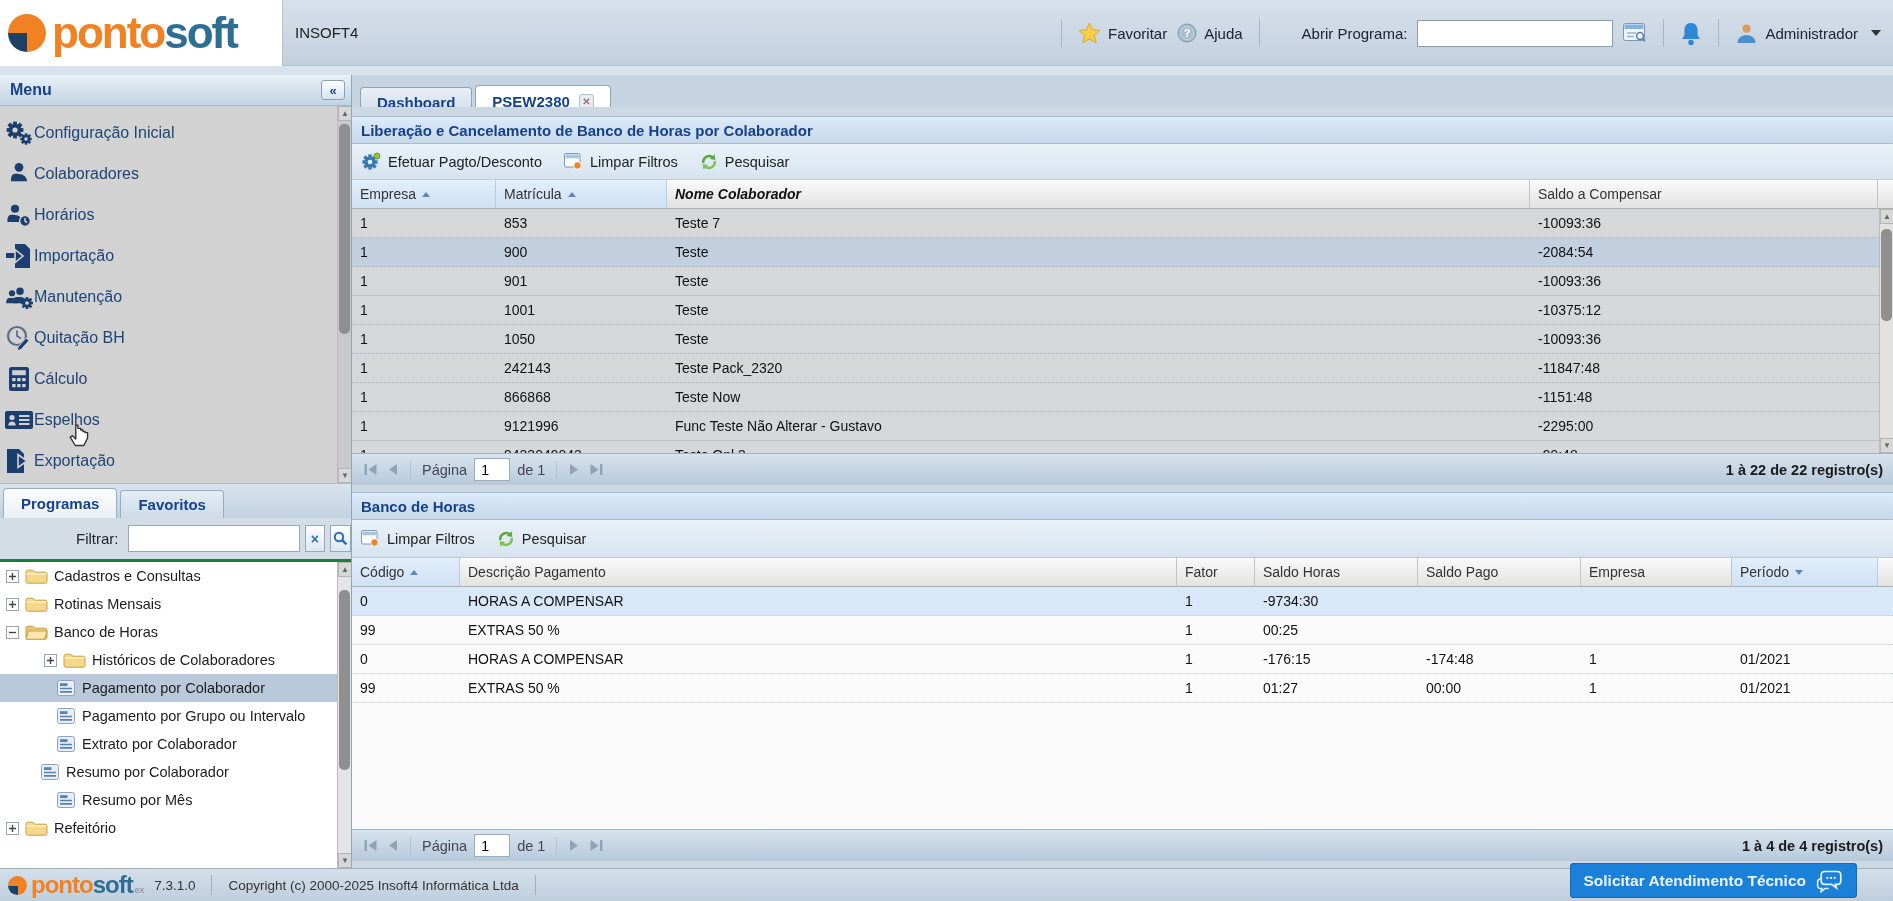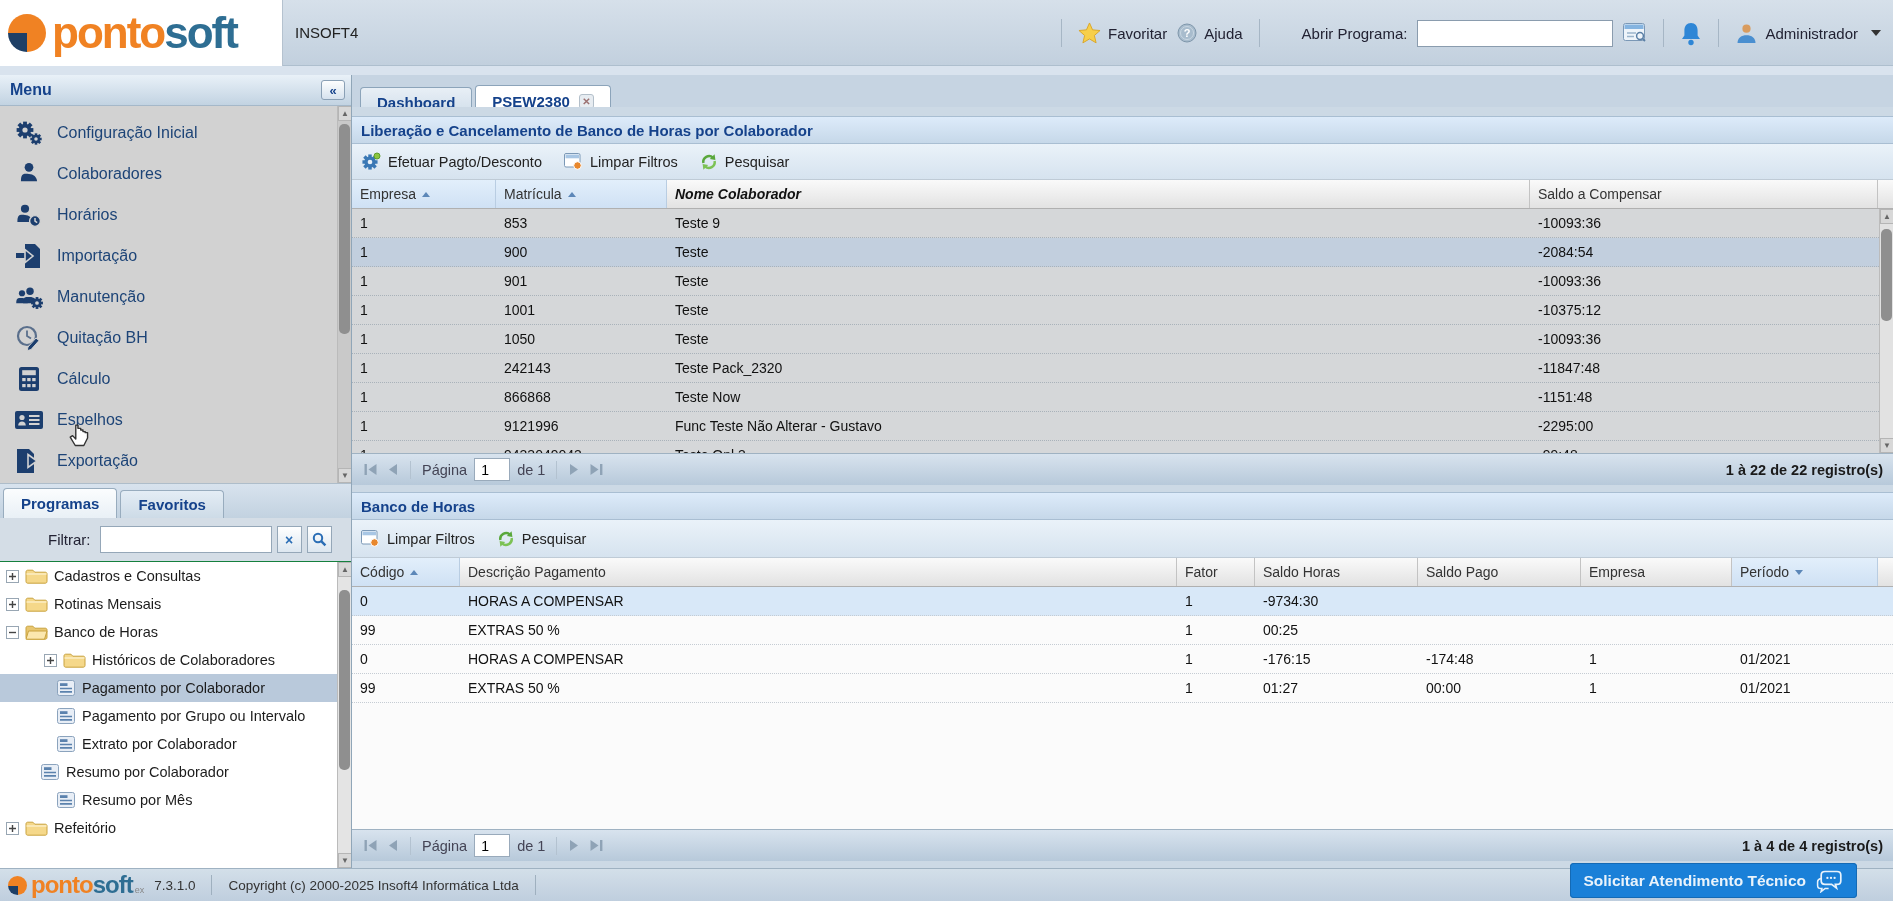--- a/index.html
+++ b/index.html
@@ -29,38 +29,38 @@
 
   
   .sidebar { position:absolute; left:0; top:75px; width:352px; bottom:33px; background:#d2d2d2;
              border-right:1px solid #90a6b8; }
   .menu-titlebar { height:31px; background:linear-gradient(#e9f1f8,#c2d3e2); border-bottom:1px solid #a5b8c9;
                    display:flex; align-items:center; padding:0 6px 0 10px; color:#15428b; font-weight:bold; font-size:16px; }
   .collapse-btn { margin-left:auto; width:24px; height:20px; border:1px solid #8aa0b5; border-radius:3px;
                   background:linear-gradient(#fdfefe,#d6e2ee); color:#15428b; font-weight:bold; font-size:13px;
                   display:flex; align-items:center; justify-content:center; cursor:pointer; }
   .menu-list { position:relative; height:377px; background:#d2d2d2; padding-top:6px; overflow:hidden; }
-  .menu-item { height:41px; display:flex; align-items:center; gap:13px; padding-left:14px;
+  .menu-item { height:41px; display:flex; align-items:center; padding-left:4px;
                color:#1d4477; font-size:16px; cursor:pointer; }
   .menu-item .mi-ic { width:30px; height:30px; display:flex; align-items:center; justify-content:center; }
 
   .scrollbar { position:absolute; width:14px; background:#c9c9c9; border-left:1px solid #bbb; }
   .sb-arrow { position:absolute; left:0; width:14px; height:15px; display:flex; align-items:center;
               justify-content:center; font-size:8px; color:#666; background:#d8d8d8; border:1px solid #b5b5b5; }
   .sb-thumb { position:absolute; left:1px; width:11px; background:#8f8f8f; border-radius:5px; }
 
   .side-tabs { height:35px; background:linear-gradient(#d8e3ee,#c2d2e0); border-top:1px solid #aebdca;
                display:flex; align-items:flex-end; padding:0 0 0 3px; gap:3px; }
   .side-tab { height:28px; padding:0 17px; border:1px solid #98acbe; border-bottom:none;
               border-radius:4px 4px 0 0; background:linear-gradient(#e4edf5,#cddbe7);
               font-weight:bold; color:#15428b; font-size:15px; display:flex; align-items:center; cursor:pointer; }
   .side-tab.active { background:linear-gradient(#fbfdfe,#e9f0f6); height:30px; }
 
-  .filter-row { height:44px; background:#d4dde6; border-bottom:1px solid #15803d;
-                display:flex; align-items:center; padding-left:48px; gap:5px; }
+  .filter-row { height:44px; background:#d4dde6; border-bottom:3px solid #15803d;
+                display:flex; align-items:center; padding-left:76px; gap:5px; }
   .filter-row label { font-size:15px; color:#223; margin-right:4px; }
   .filter-input { width:172px; height:27px; border:1px solid #95a7b8; padding:0 4px; font-size:14px; }
   .fbtn { width:25px; height:27px; border:1px solid #95a7b8; background:linear-gradient(#fff,#dde7f0);
           display:flex; align-items:center; justify-content:center; cursor:pointer;
           color:#2a6db5; font-weight:bold; font-size:14px; }
 
   .tree { position:absolute; left:0; top:487px; right:0; bottom:0; background:#fff; overflow:hidden; }
   .tree-row { height:28px; display:flex; align-items:center; gap:6px; font-size:14.5px; color:#1c1c1c; cursor:pointer; }
   .tree-row.selected { background:#b9c9db; }
   .tr-exp { width:13px; height:13px; flex:none; display:flex; }
@@ -558,21 +558,21 @@
         </div>
         <div class="gh-cell" style="width: 348px;">
           <span>Saldo a Compensar</span>
         </div>
         <div class="gh-fill"></div>
       </div>
       <div class="grid-body gray" style="height: 244px;">
         <div class="grid-row">
           <div class="g-cell" style="width: 144px;">1</div>
           <div class="g-cell" style="width: 171px;">853</div>
-          <div class="g-cell" style="width: 863px;">Teste 9</div>
+          <div class="g-cell" style="width: 863px;">Teste 7</div>
           <div class="g-cell" style="width: 348px;">-10093:36</div>
         </div>
         <div class="grid-row selected">
           <div class="g-cell" style="width: 144px;">1</div>
           <div class="g-cell" style="width: 171px;">900</div>
           <div class="g-cell" style="width: 863px;">Teste</div>
           <div class="g-cell" style="width: 348px;">-2084:54</div>
         </div>
         <div class="grid-row">
           <div class="g-cell" style="width: 144px;">1</div>

